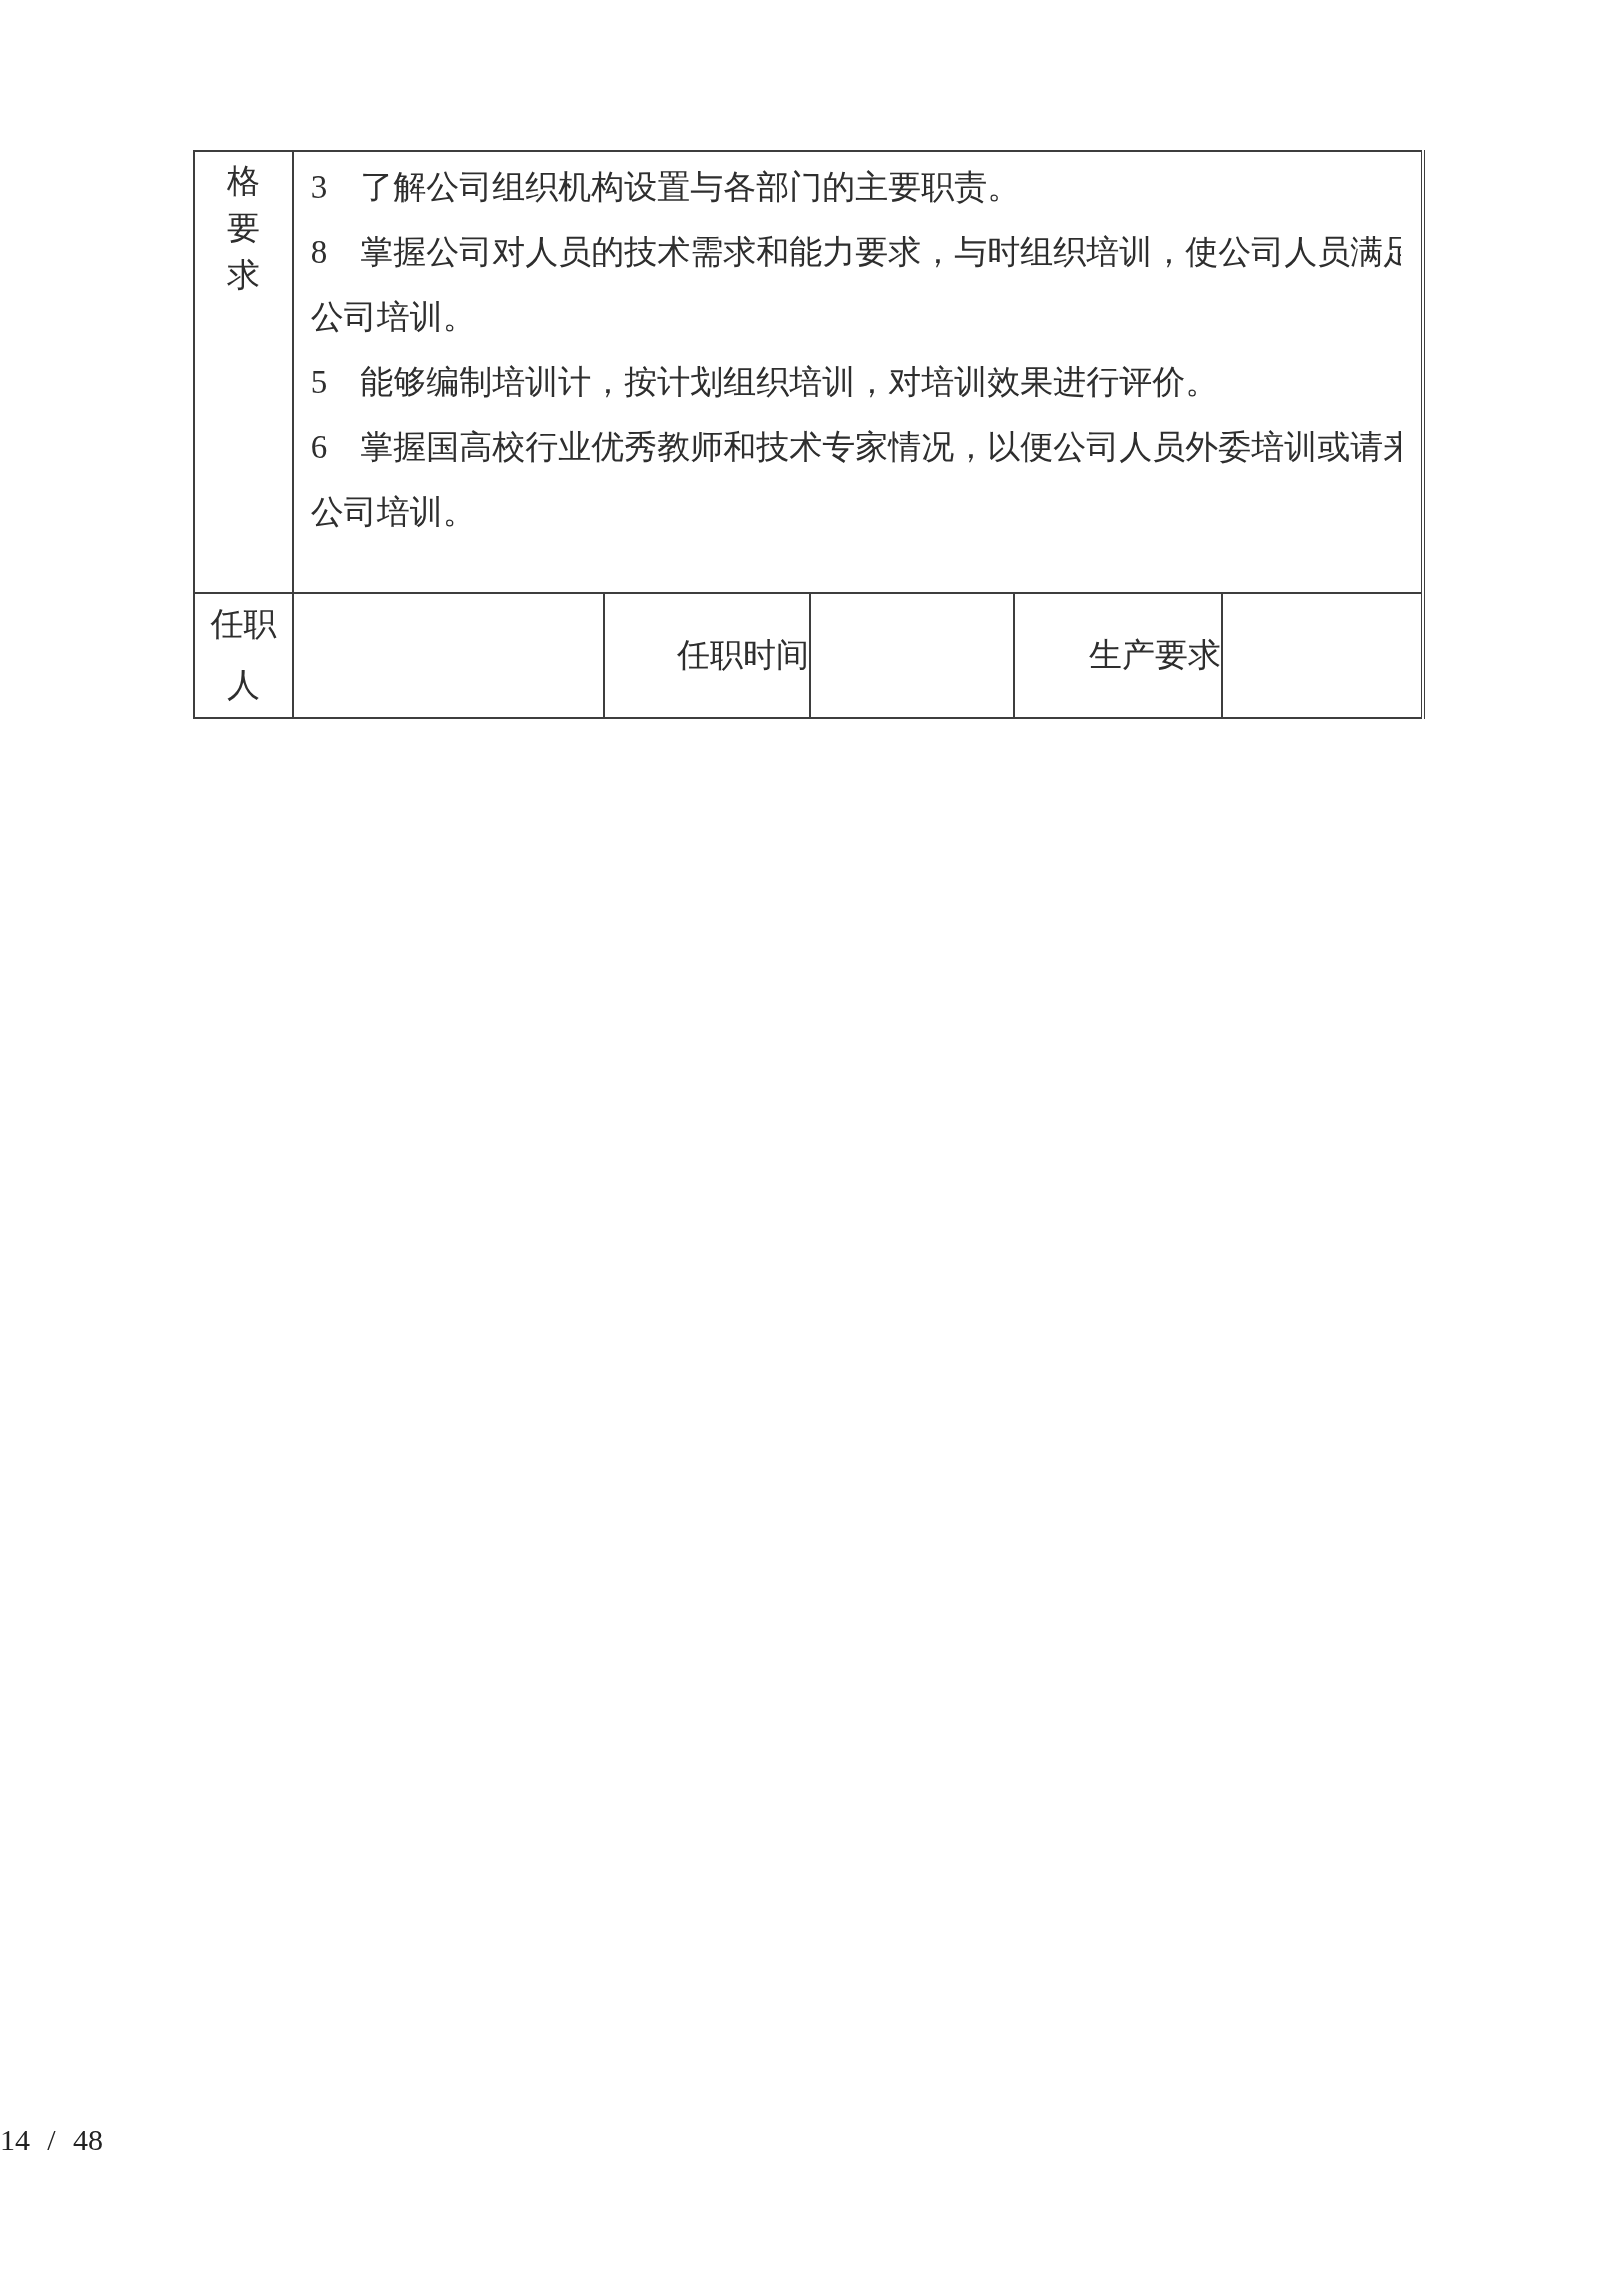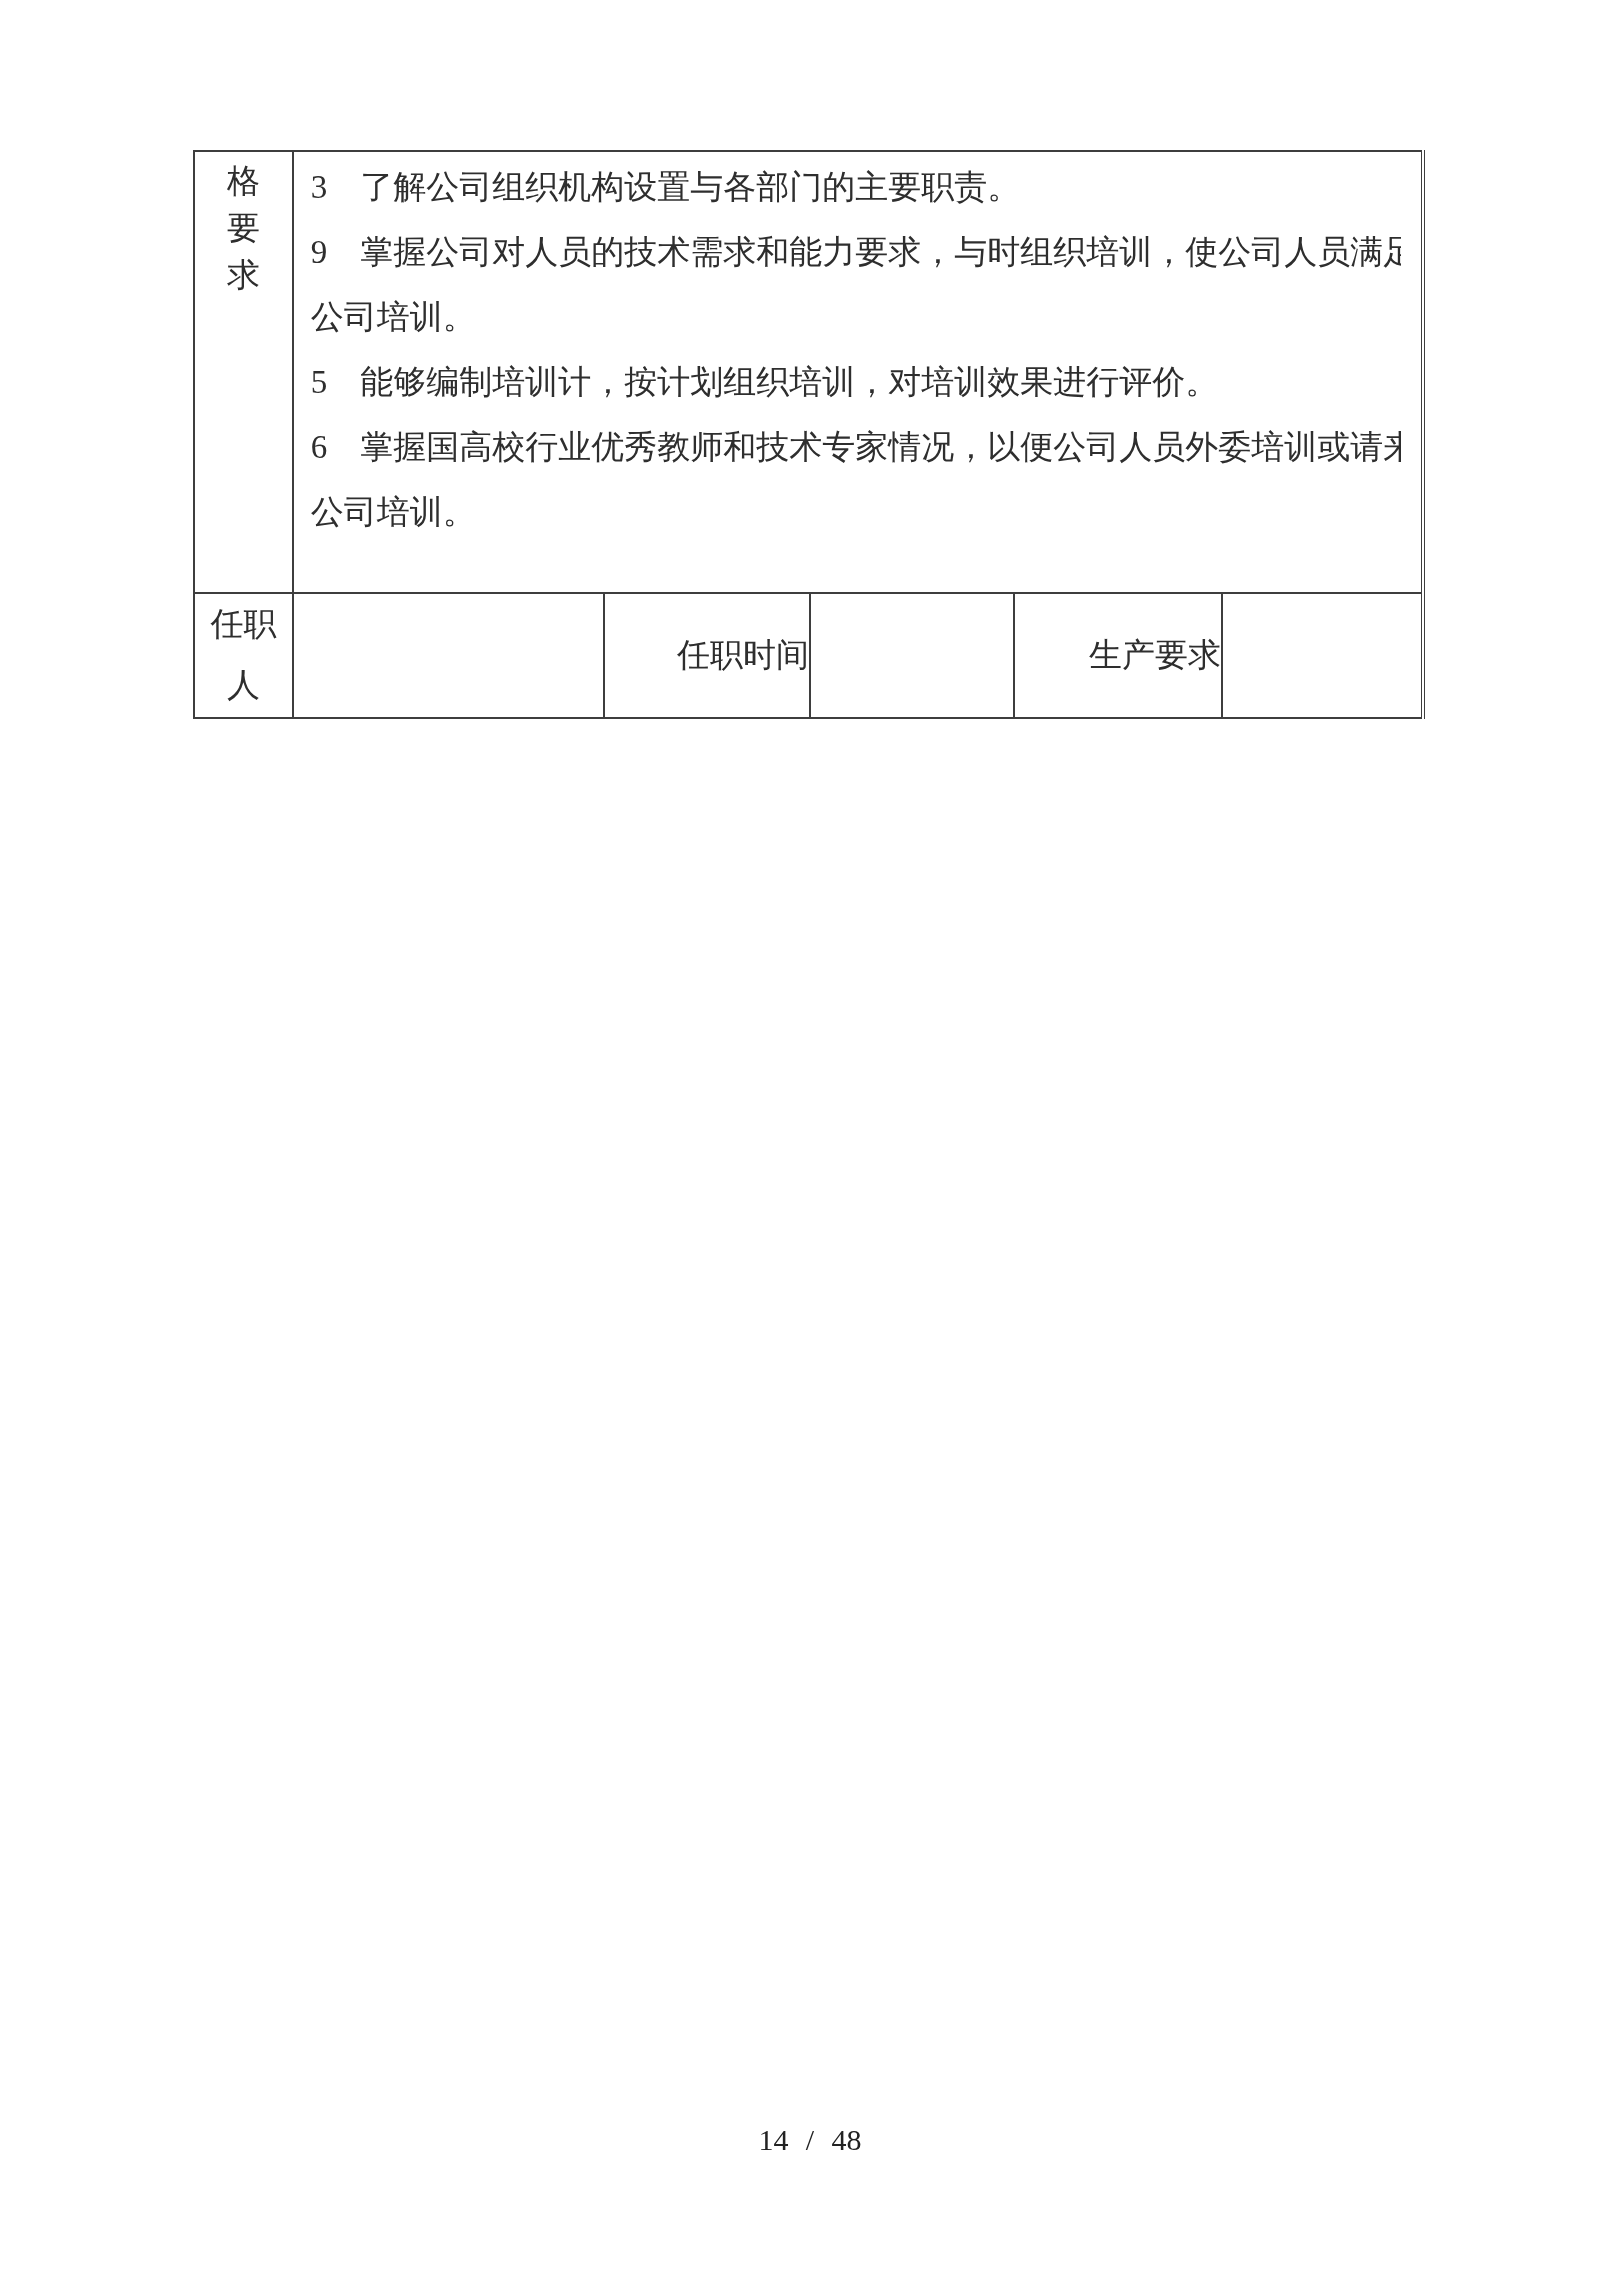--- a/index.html
+++ b/index.html
@@ -68,21 +68,20 @@
   .small-head{
     text-align:right;
     vertical-align:middle;
   }
   .blank-cell{vertical-align:middle;}
   .footer-pageno{
     position:absolute;
     left:0;
     top:2123px;
     width:100%;
-    text-align:center;
     font-size:30px;
     word-spacing:9.8px;
     color:#222222;
   }
 </style>
 </head>
 <body>
 
 <div class="page">
 
@@ -98,21 +97,21 @@
 
     <tbody>
         <tr class="row-qual">
       <td class="label-cell qual-label">
         <div class="vchar">格</div>
         <div class="vchar">要</div>
         <div class="vchar">求</div>
       </td>
       <td class="content-cell right-edge" colspan="5">
         <div class="tline">3　了解公司组织机构设置与各部门的主要职责。</div>
-        <div class="tline">9　掌握公司对人员的技术需求和能力要求，与时组织培训，使公司人员满足</div>
+        <div class="tline">8　掌握公司对人员的技术需求和能力要求，与时组织培训，使公司人员满足</div>
         <div class="tline">公司培训。</div>
         <div class="tline">5　能够编制培训计，按计划组织培训，对培训效果进行评价。</div>
         <div class="tline">6　掌握国高校行业优秀教师和技术专家情况，以便公司人员外委培训或请来</div>
         <div class="tline">公司培训。</div>
       </td>
     </tr>
 
 
     <tr class="row-inc">
       <td class="label-cell">

